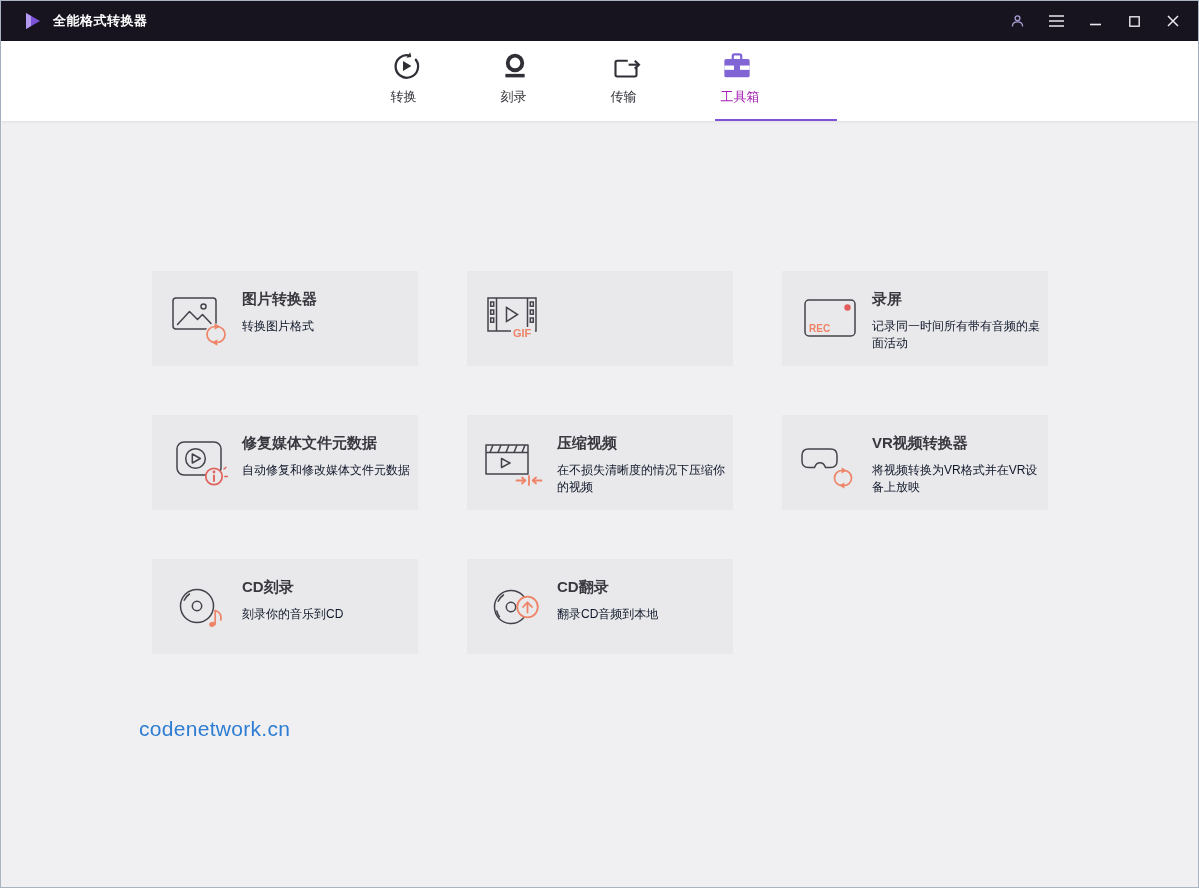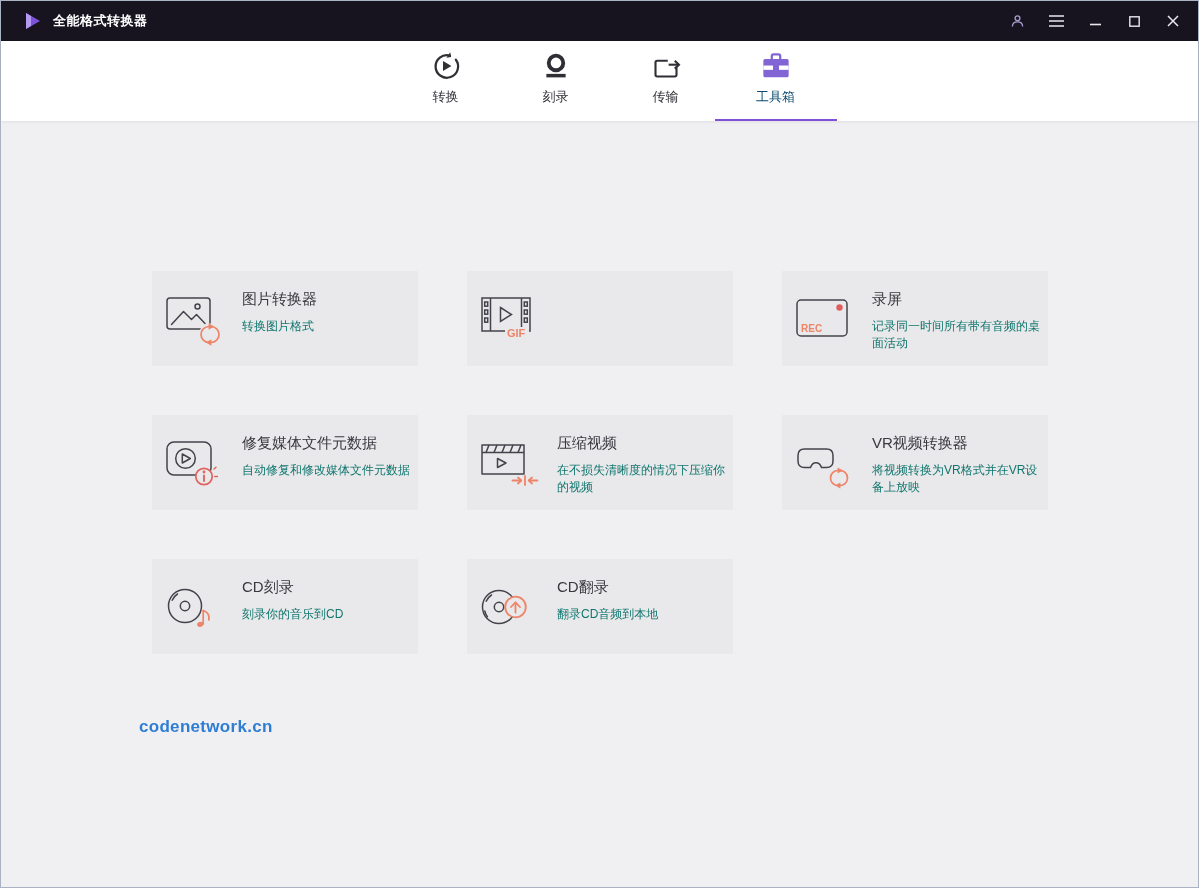--- a/index.html
+++ b/index.html
@@ -10,35 +10,35 @@
   
   .titlebar{height:40px;background:#17141f;display:flex;align-items:center;padding:0 16px;flex:none}
   .logo{width:20px;height:20px;margin-left:6px;display:flex;align-items:center}
   .app-title{color:#ffffff;font-size:13px;font-weight:bold;margin-left:10px;letter-spacing:.5px}
   .tb-controls{margin-left:auto;display:flex;align-items:center;gap:21px}
   .tb-btn{display:flex;align-items:center;justify-content:center;width:18px;height:18px;cursor:pointer}
 
   
   .navbar{height:80px;background:#ffffff;flex:none;display:flex;justify-content:center;box-shadow:0 1px 3px rgba(0,0,0,.07);position:relative;z-index:2}
   .tabs{display:flex;margin-left:22px}
-  .tab{width:110px;height:80px;padding-top:7px;display:flex;flex-direction:column;align-items:center;gap:4px;position:relative;cursor:pointer}
+  .tab{width:110px;height:80px;padding-top:7px;display:flex;flex-direction:column;align-items:flex-start;gap:4px;position:relative;cursor:pointer}
   .tab-icon{height:36px;display:flex;align-items:center;justify-content:center}
   .tab-label{font-size:13px;color:#2f2f36}
-  .tab.active .tab-label{color:#0c4a6e}
+  .tab.active .tab-label{color:#a21caf}
   .tab.active::after{content:"";position:absolute;bottom:0;left:-6px;width:122px;height:2px;background:#7d52d9}
 
   
   .content{flex:1;position:relative;background:#f0eff2}
   .grid{display:grid;grid-template-columns:repeat(3,266px);grid-auto-rows:95px;gap:49px;margin:150px 0 0 151px}
   .card{background:#e9e8ea;display:flex;align-items:center;padding:0 8px 0 12px;cursor:pointer}
-  .card-icon{width:66px;flex:none;display:flex;justify-content:flex-start;align-items:center}
+  .card-icon{width:66px;flex:none;display:flex;justify-content:flex-end;align-items:center}
   .card-text{margin-left:12px;align-self:flex-start;padding-top:19px;width:176px}
-  .card-title{font-size:15px;color:#38383f;font-weight:400}
-  .card-desc{font-size:12px;color:#0f766e;margin-top:9px;line-height:17px}
-  .watermark{position:absolute;left:138px;top:596px;font-size:17px;font-weight:bold;color:#2d7ed3;letter-spacing:.3px}
+  .card-title{font-size:15px;color:#38383f;font-weight:700}
+  .card-desc{font-size:12px;color:#0f172a;margin-top:9px;line-height:17px}
+  .watermark{position:absolute;left:138px;top:596px;font-size:21px;font-weight:normal;color:#2d7ed3;letter-spacing:.3px}
 </style>
 </head>
 <body>
 
 <div class="window">
 
   <div class="titlebar">
     <span class="logo">
       <svg width="20" height="20" viewBox="0 0 20 20">
         <path d="M3 2 L17 10 L3 18 Z" fill="#7d52d9"></path>

